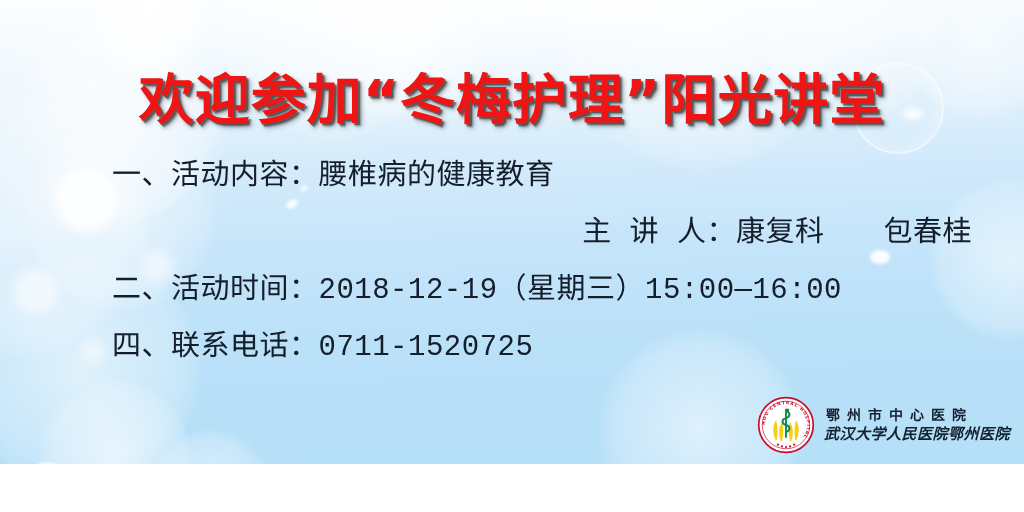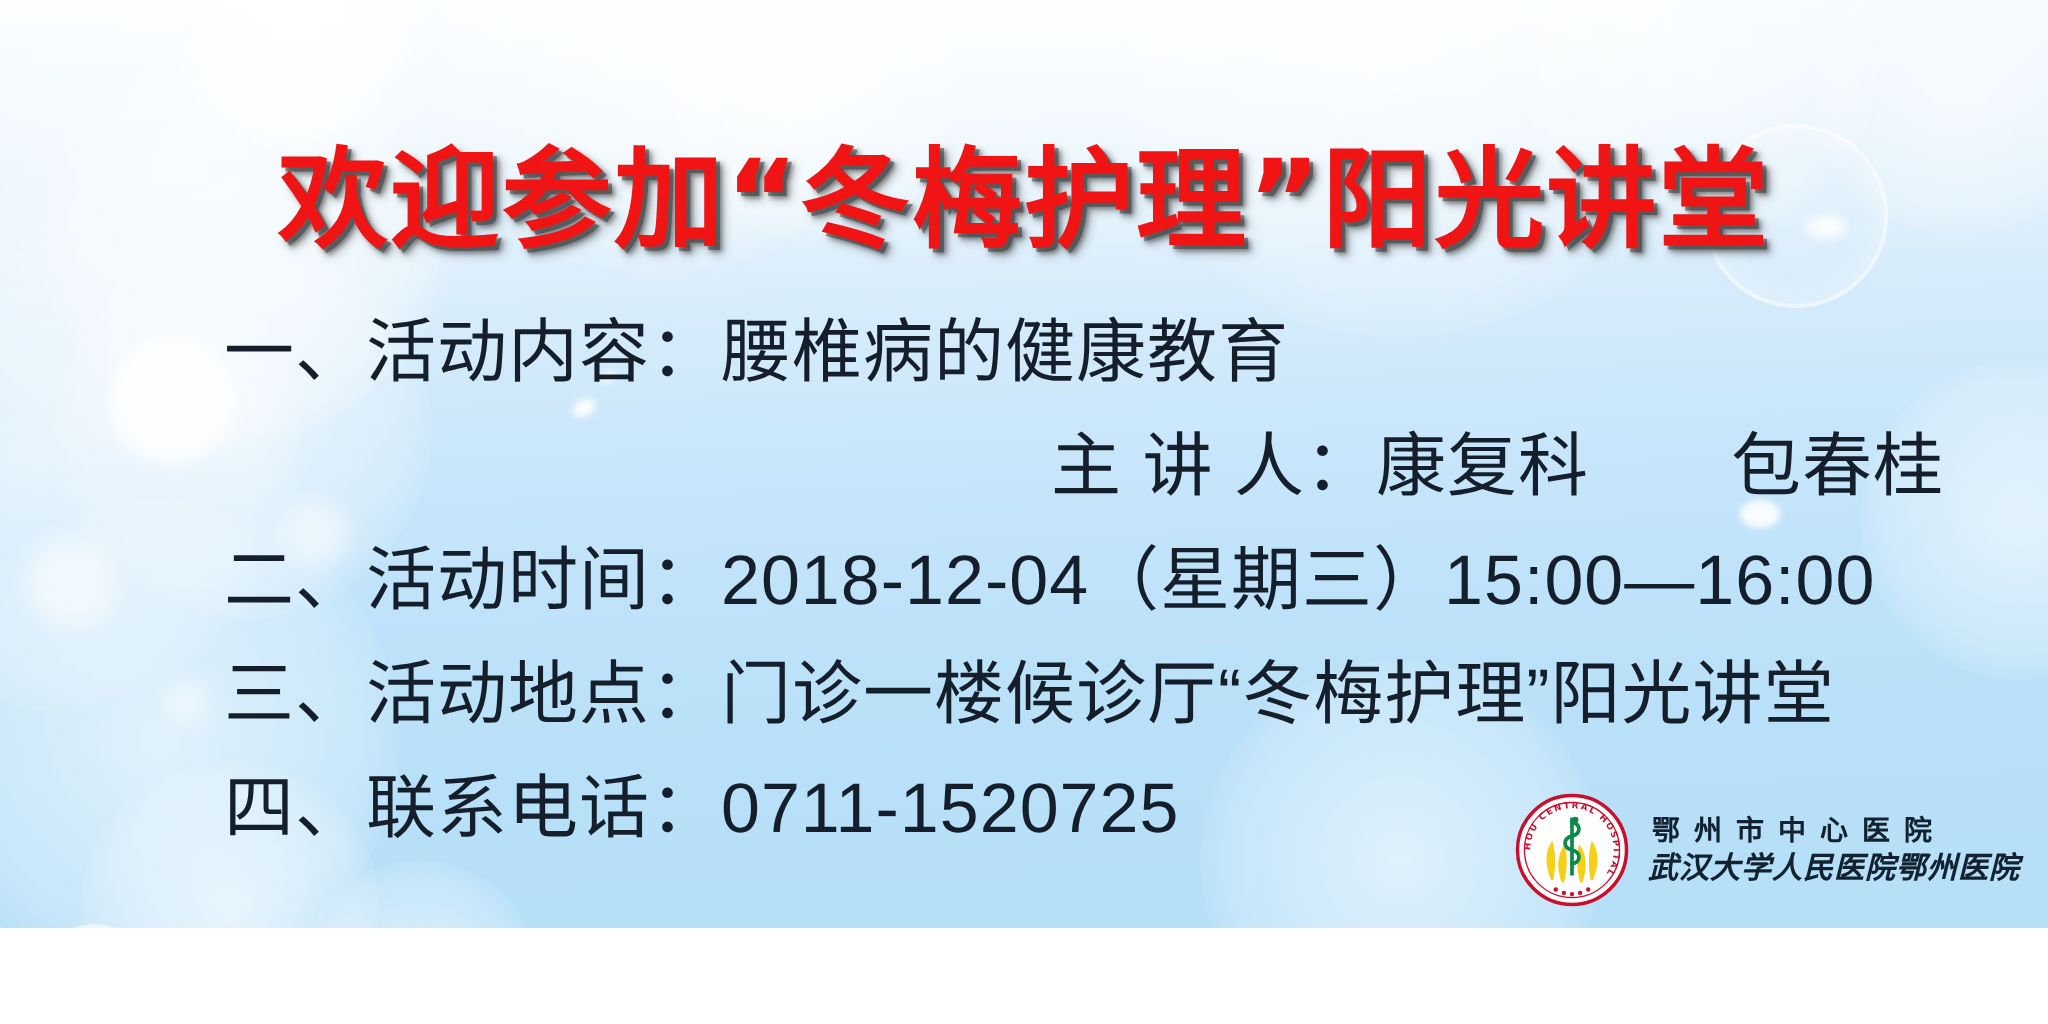--- a/index.html
+++ b/index.html
@@ -106,25 +106,25 @@
 
   
   .body-block {
     position: absolute;
     left: 112px;
     top: 148px;
     width: 860px;
   }
   .line {
     color: #151f2b;
-    font-size: 35px;
+    font-size: 29px;
     line-height: 57px;
     white-space: nowrap;
     letter-spacing: 0.5px;
-    font-family: Liberation Sans, sans-serif;
+    font-family: Liberation Mono, monospace;
   }
   .line.indent {
     padding-left: 70px;
     text-align: right;
   }
 
   
   .footer {
     position: absolute;
     right: 14px;
@@ -139,21 +139,21 @@
     height: 58px;
     flex: 0 0 58px;
   }
   .footer-text {
     display: flex;
     flex-direction: column;
     justify-content: center;
     gap: 0px;
   }
   .f-line1 {
-    font-family: Liberation Sans, sans-serif;
+    font-family: Liberation Serif, serif;
     font-size: 14px;
     font-weight: bold;
     color: #132230;
     letter-spacing: 7px;
     line-height: 19px;
     padding-left: 2px;
   }
   .f-line2, .f-line3 {
     font-family: "DejaVu Serif", "Liberation Serif", serif;
     font-size: 15px;
@@ -206,22 +206,21 @@
     <div class="blob flat" style="left:140px; top:250px; width:34px; height:34px;"></div>
   </div>
 
   <div class="title-wrap">
     <h1 class="poster-title">欢迎参加“冬梅护理”阳光讲堂</h1>
   </div>
 
   <div class="body-block">
     <div class="line">一、活动内容：腰椎病的健康教育</div>
     <div class="line indent">主 讲 人：康复科　　包春桂</div>
-    <div class="line">二、活动时间：2018-12-04（星期三）15:00—16:00</div>
-    <div class="line">三、活动地点：门诊一楼候诊厅“冬梅护理”阳光讲堂</div>
+    <div class="line">二、活动时间：2018-12-19（星期三）15:00—16:00</div>
     <div class="line">四、联系电话：0711-1520725</div>
   </div>
 
   <div class="footer">
 
     <div class="emblem">
       <svg viewBox="0 0 100 100" width="58" height="58" aria-hidden="true">
         <defs>
           <path id="ringpath" d="M 50,50 m -36,0 a 36,36 0 1,1 72,0 a 36,36 0 1,1 -72,0"></path>
         </defs>

